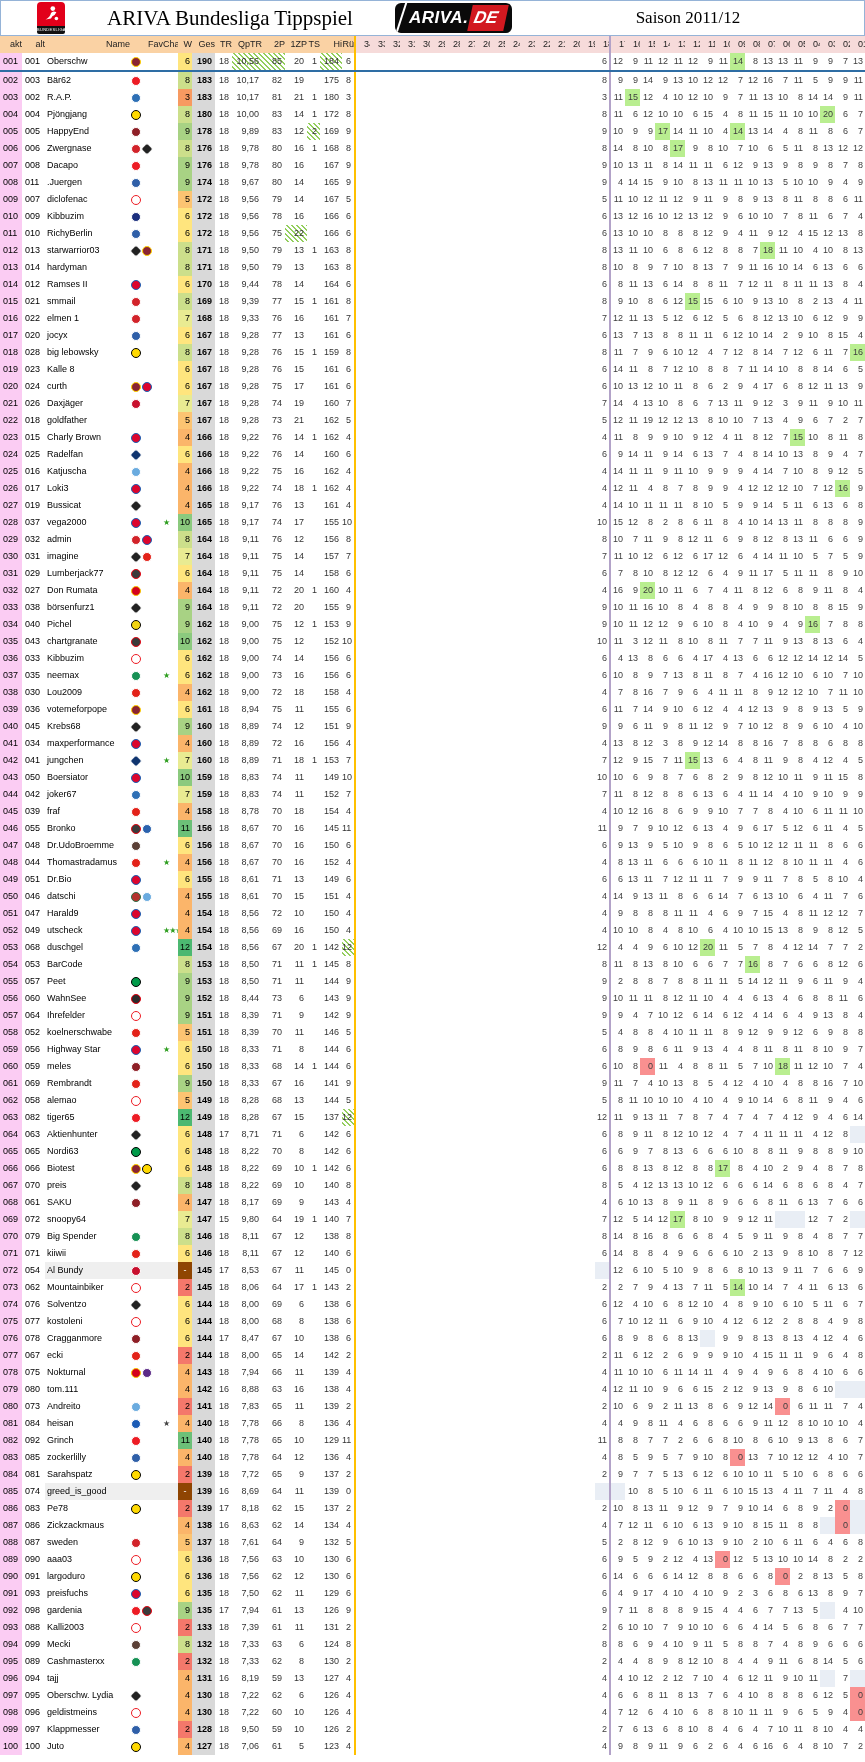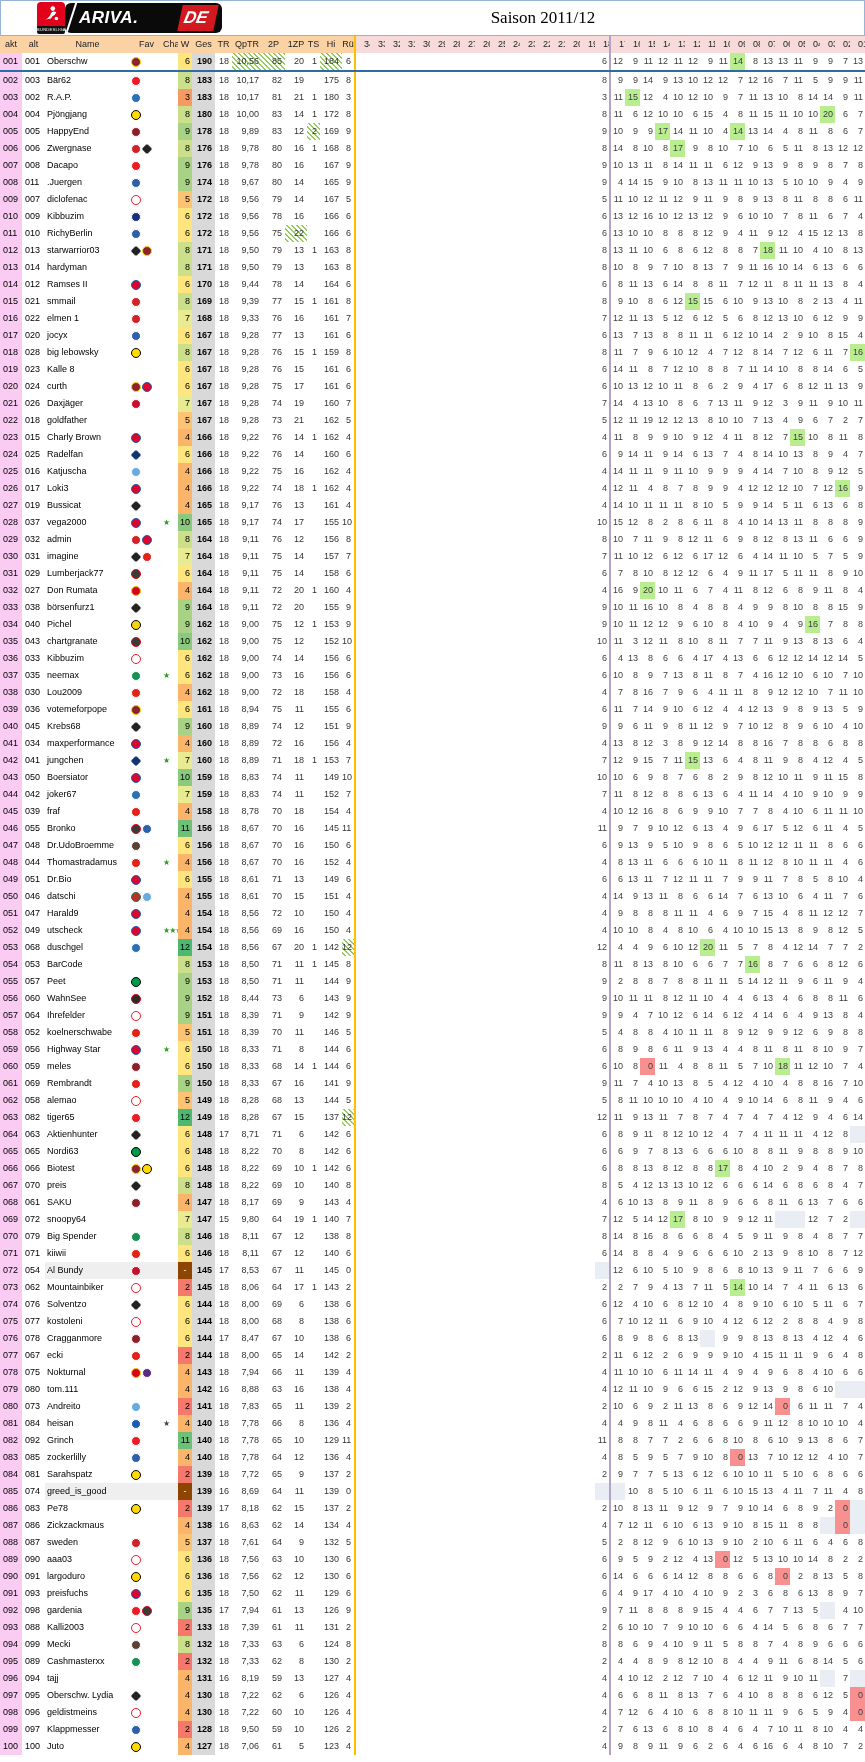--- a/index.html
+++ b/index.html
@@ -6,31 +6,31 @@
   body{width:865px;font-family:"Liberation Sans",sans-serif;color:#000;}
   .page{width:865px;height:1762px;background:#fff;overflow:hidden;}
 
   
   .banner{height:36px;border:1px solid #95b3d7;box-sizing:border-box;display:flex;align-items:center;background:#fff;}
   .bl-logo{width:28px;height:32px;margin-left:36px;display:flex;flex-direction:column;flex-shrink:0;}
   .bl-logo .bl-red{background:#e2001a;border-radius:4px 4px 0 0;height:24px;position:relative;}
   .bl-logo .bl-fig{position:absolute;left:5px;top:3px;width:18px;height:18px;}
   .bl-logo .bl-black{background:#111;color:#fff;font-size:4px;text-align:center;line-height:8px;height:8px;letter-spacing:.3px;border-radius:0 0 2px 2px;}
   .main-title{font-family:"Liberation Serif",serif;font-size:21px;width:330px;text-align:center;flex-shrink:0;}
-  .ariva-logo{background:#0a0a0a;border-radius:6px;height:30px;display:flex;align-items:center;padding:0 6px 0 10px;position:relative;overflow:hidden;flex-shrink:0;gap:40px;}
+  .ariva-logo{background:#0a0a0a;border-radius:6px;height:30px;display:flex;align-items:center;padding:0 6px 0 10px;position:relative;overflow:hidden;flex-shrink:0;}
   .ariva-logo .slash{position:absolute;left:5px;top:-4px;width:2px;height:40px;background:#fff;transform:rotate(18deg);}
   .ariva-txt{color:#fff;font-style:italic;font-weight:bold;font-size:17px;letter-spacing:.5px;padding-left:4px;}
   .ariva-de{background:#d21920;color:#fff;font-style:italic;font-weight:bold;font-size:17px;margin-left:2px;padding:3px 8px 3px 4px;transform:skewX(-12deg);}
   .subtitle{width:215px;text-align:center;font-size:12px;line-height:1.25;flex-shrink:0;margin-left:28px;}
   .season{font-family:"Liberation Serif",serif;font-size:17px;flex-grow:1;text-align:center;}
 
   
   table{border-collapse:collapse;table-layout:fixed;width:865px;}
   td,th{padding:0;font-size:9px;font-weight:normal;height:17px;line-height:17px;white-space:nowrap;overflow:hidden;box-sizing:border-box;}
-  thead th{height:17px;}
+  thead th{height:17px;text-align:right;}
   .hL{background:#fad2a4;}
   .hM{background:#f6dbda;padding-left:8px;}
   th{text-align:center;color:#222;}
   td.c-akt{background:#fbccf3;text-align:left;padding-left:3px;}
   td.c-alt{text-align:left;padding-left:3px;}
   td.c-name{text-align:left;padding-left:2px;font-size:9px;color:#000;}
   td.c-fav{text-align:left;padding-left:1px;}
   td.c-champ{text-align:left;}
   td.c-w{text-align:right;padding-right:2px;font-weight:normal;}
   td.c-ges{background:#d9d9d9;font-weight:bold;text-align:right;padding-right:3px;}
@@ -60,20 +60,21 @@
     <div class="bl-logo">
       <div class="bl-red" style="position:relative;">
         <svg class="bl-fig" viewBox="0 0 20 20">
           <circle cx="12" cy="4" r="2.6" fill="#fff"></circle>
           <path d="M4 16 Q9 14 10 9 Q12 6 16 8 L14 11 Q11 12 10 15 Z" fill="#fff"></path>
           <circle cx="16" cy="15" r="2" fill="#fff"></circle>
         </svg>
       </div>
       <div class="bl-black">BUNDESLIGA</div>
     </div>
+    <div class="main-title">ARIVA Bundesliga Tippspiel</div>
     <div class="ariva-logo">
       <div class="slash"></div>
       <span class="ariva-txt">ARIVA.</span>
       <span class="ariva-de">DE</span>
     </div>
     <div class="season">Saison 2011/12</div>
   </div>
 
   <table>
     <colgroup>

